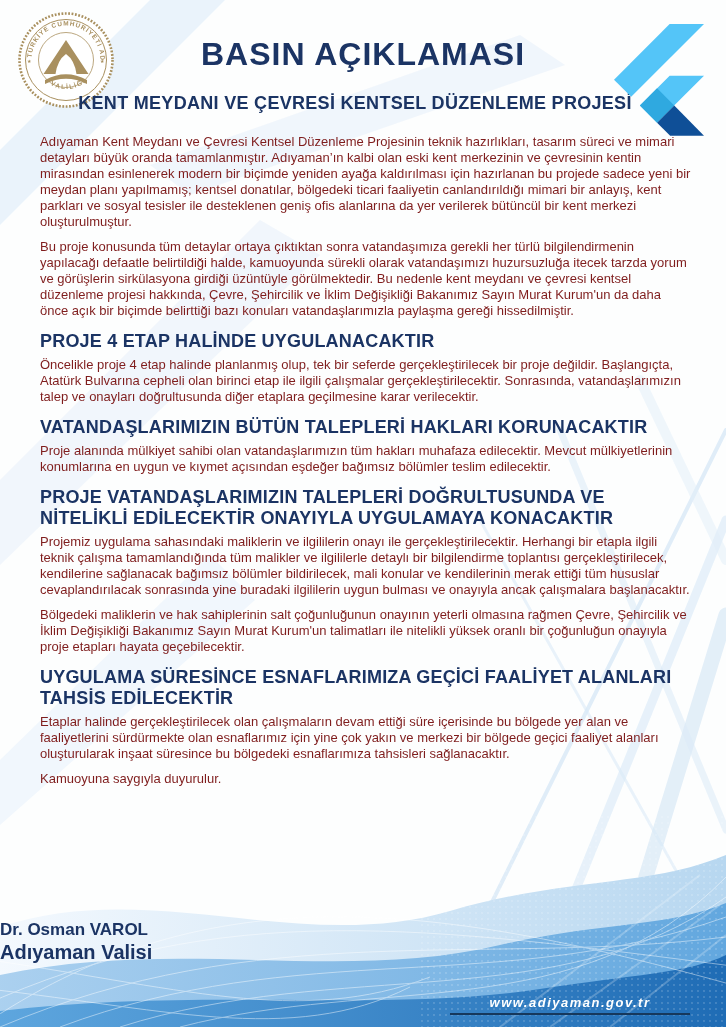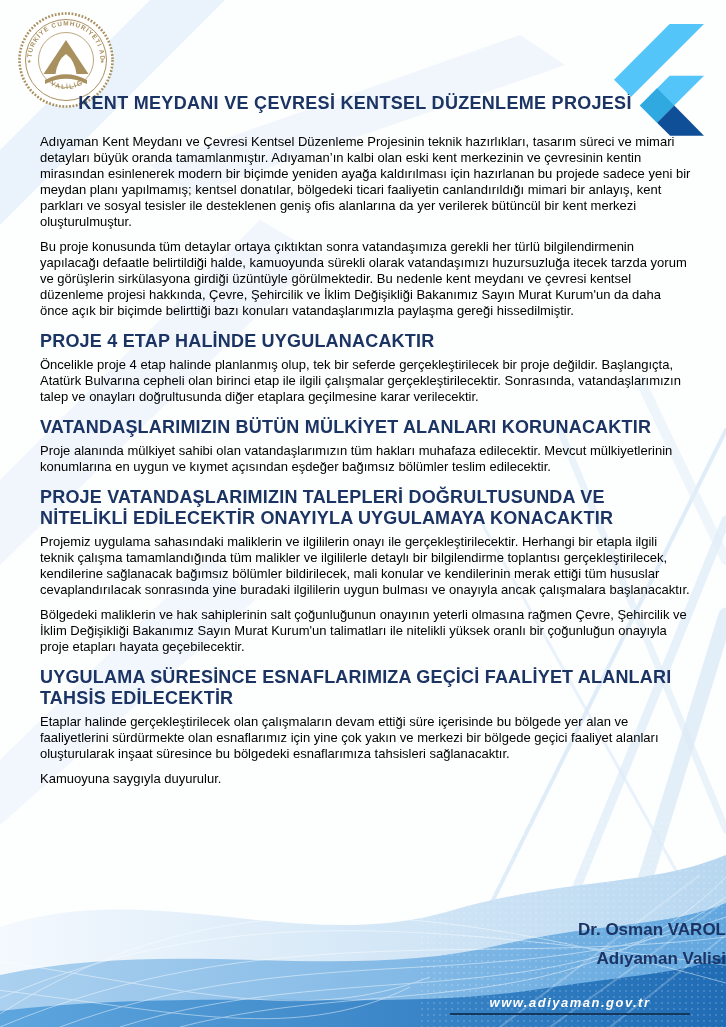--- a/index.html
+++ b/index.html
@@ -30,36 +30,36 @@
     text-align:center;
     font-size:18px;font-weight:700;letter-spacing:.3px;
     color:#1b3464;
   }
 
   
   .content{position:absolute;top:134px;left:40px;width:652px;}
   .content p{
     margin:0 0 9px 0;
     font-size:13px;line-height:16px;
-    color:#000000;
+    color:#7f1d1d;
   }
   .content h2{
     margin:12px 0 5px 0;
     font-size:18px;line-height:21px;
     font-weight:700;letter-spacing:.2px;
     color:#1b3464;
   }
 
   
   .signature{
     position:absolute;top:920px;left:0;right:0;
-    text-align:right;color:#1b3464;font-weight:700;
+    text-align:left;color:#1b3464;font-weight:700;
   }
   .signature .sig-name{font-size:17px;}
-  .signature .sig-title{font-size:17px;margin-top:9px;}
+  .signature .sig-title{font-size:20px;margin-top:1px;}
 
   
   .site{
     position:absolute;right:36px;bottom:12px;width:240px;
     text-align:center;
     color:#ffffff;font-style:italic;font-weight:700;
     font-size:13px;letter-spacing:1.5px;
     border-bottom:2.5px solid #16385c;
     padding-bottom:3px;
     z-index:3;
@@ -145,35 +145,36 @@
         <textPath href="#ringBottom" startOffset="28%">VALİLİĞİ</textPath>
       </text>
       <text x="11" y="53" font-size="5" fill="#a9905f"><tspan>★</tspan></text>
       <text x="84" y="53" font-size="5" fill="#a9905f"><tspan>★</tspan></text>
       <g fill="#a9905f">
         <path fill-rule="evenodd" fill="#a9905f" d="M50 30 L72.5 64 L27.5 64 Z M50 44 Q58.5 50 60.5 64 L39.5 64 Q41.5 50 50 44 Z"></path>
         <path fill="#a9905f" d="M29 70 Q50 58.5 71 70 L71 74 Q50 63.5 29 74 Z"></path>
       </g>
     </svg>
 
+    <div class="page-title">BASIN AÇIKLAMASI</div>
     <div class="page-subtitle">KENT MEYDANI VE ÇEVRESİ KENTSEL DÜZENLEME PROJESİ</div>
 
     <svg class="project-logo" viewBox="0 0 166 202">
       <path d="M100.4 0 L0 100.4 31 131.4 162.4 0 Z" fill="#54c5f8"></path>
       <path d="M100.4 93.3 L46.7 147 77.7 178 100.4 155.3 162.4 93.3 Z" fill="#54c5f8"></path>
       <path d="M46.7 147 L77.7 116 108.7 147 77.7 178 Z" fill="#2fa9e0"></path>
       <path d="M77.7 178 L101.3 201.6 162.4 201.6 108.7 147 Z" fill="#0f4f97"></path>
     </svg>
 
     <div class="content">
       <p>Adıyaman Kent Meydanı ve Çevresi Kentsel Düzenleme Projesinin teknik hazırlıkları, tasarım süreci ve mimari detayları büyük oranda tamamlanmıştır. Adıyaman’ın kalbi olan eski kent merkezinin ve çevresinin kentin mirasından esinlenerek modern bir biçimde yeniden ayağa kaldırılması için hazırlanan bu projede sadece yeni bir meydan planı yapılmamış; kentsel donatılar, bölgedeki ticari faaliyetin canlandırıldığı mimari bir anlayış, kent parkları ve sosyal tesisler ile desteklenen geniş ofis alanlarına da yer verilerek bütüncül bir kent merkezi oluşturulmuştur.</p>
       <p>Bu proje konusunda tüm detaylar ortaya çıktıktan sonra vatandaşımıza gerekli her türlü bilgilendirmenin yapılacağı defaatle belirtildiği halde, kamuoyunda sürekli olarak vatandaşımızı huzursuzluğa itecek tarzda yorum ve görüşlerin sirkülasyona girdiği üzüntüyle görülmektedir. Bu nedenle kent meydanı ve çevresi kentsel düzenleme projesi hakkında, Çevre, Şehircilik ve İklim Değişikliği Bakanımız Sayın Murat Kurum'un da daha önce açık bir biçimde belirttiği bazı konuları vatandaşlarımızla paylaşma gereği hissedilmiştir.</p>
       <h2>PROJE 4 ETAP HALİNDE UYGULANACAKTIR</h2>
       <p>Öncelikle proje 4 etap halinde planlanmış olup, tek bir seferde gerçekleştirilecek bir proje değildir. Başlangıçta, Atatürk Bulvarına cepheli olan birinci etap ile ilgili çalışmalar gerçekleştirilecektir. Sonrasında, vatandaşlarımızın talep ve onayları doğrultusunda diğer etaplara geçilmesine karar verilecektir.</p>
-      <h2>VATANDAŞLARIMIZIN BÜTÜN MÜLKİYET ALANLARI KORUNACAKTIR</h2>
+      <h2>VATANDAŞLARIMIZIN BÜTÜN TALEPLERİ HAKLARI KORUNACAKTIR</h2>
       <p>Proje alanında mülkiyet sahibi olan vatandaşlarımızın tüm hakları muhafaza edilecektir. Mevcut mülkiyetlerinin konumlarına en uygun ve kıymet açısından eşdeğer bağımsız bölümler teslim edilecektir.</p>
       <h2>PROJE VATANDAŞLARIMIZIN TALEPLERİ DOĞRULTUSUNDA VE NİTELİKLİ EDİLECEKTİR ONAYIYLA UYGULAMAYA KONACAKTIR</h2>
       <p>Projemiz uygulama sahasındaki maliklerin ve ilgililerin onayı ile gerçekleştirilecektir. Herhangi bir etapla ilgili teknik çalışma tamamlandığında tüm malikler ve ilgililerle detaylı bir bilgilendirme toplantısı gerçekleştirilecek, kendilerine sağlanacak bağımsız bölümler bildirilecek, mali konular ve kendilerinin merak ettiği tüm hususlar cevaplandırılacak sonrasında yine buradaki ilgililerin uygun bulması ve onayıyla ancak çalışmalara başlanacaktır.</p>
       <p>Bölgedeki maliklerin ve hak sahiplerinin salt çoğunluğunun onayının yeterli olmasına rağmen Çevre, Şehircilik ve İklim Değişikliği Bakanımız Sayın Murat Kurum'un talimatları ile nitelikli yüksek oranlı bir çoğunluğun onayıyla proje etapları hayata geçebilecektir.</p>
       <h2>UYGULAMA SÜRESİNCE ESNAFLARIMIZA GEÇİCİ FAALİYET ALANLARI TAHSİS EDİLECEKTİR</h2>
       <p>Etaplar halinde gerçekleştirilecek olan çalışmaların devam ettiği süre içerisinde bu bölgede yer alan ve faaliyetlerini sürdürmekte olan esnaflarımız için yine çok yakın ve merkezi bir bölgede geçici faaliyet alanları oluşturularak inşaat süresince bu bölgedeki esnaflarımıza tahsisleri sağlanacaktır.</p>
       <p>Kamuoyuna saygıyla duyurulur.</p>
     </div>
 
     <div class="signature">

